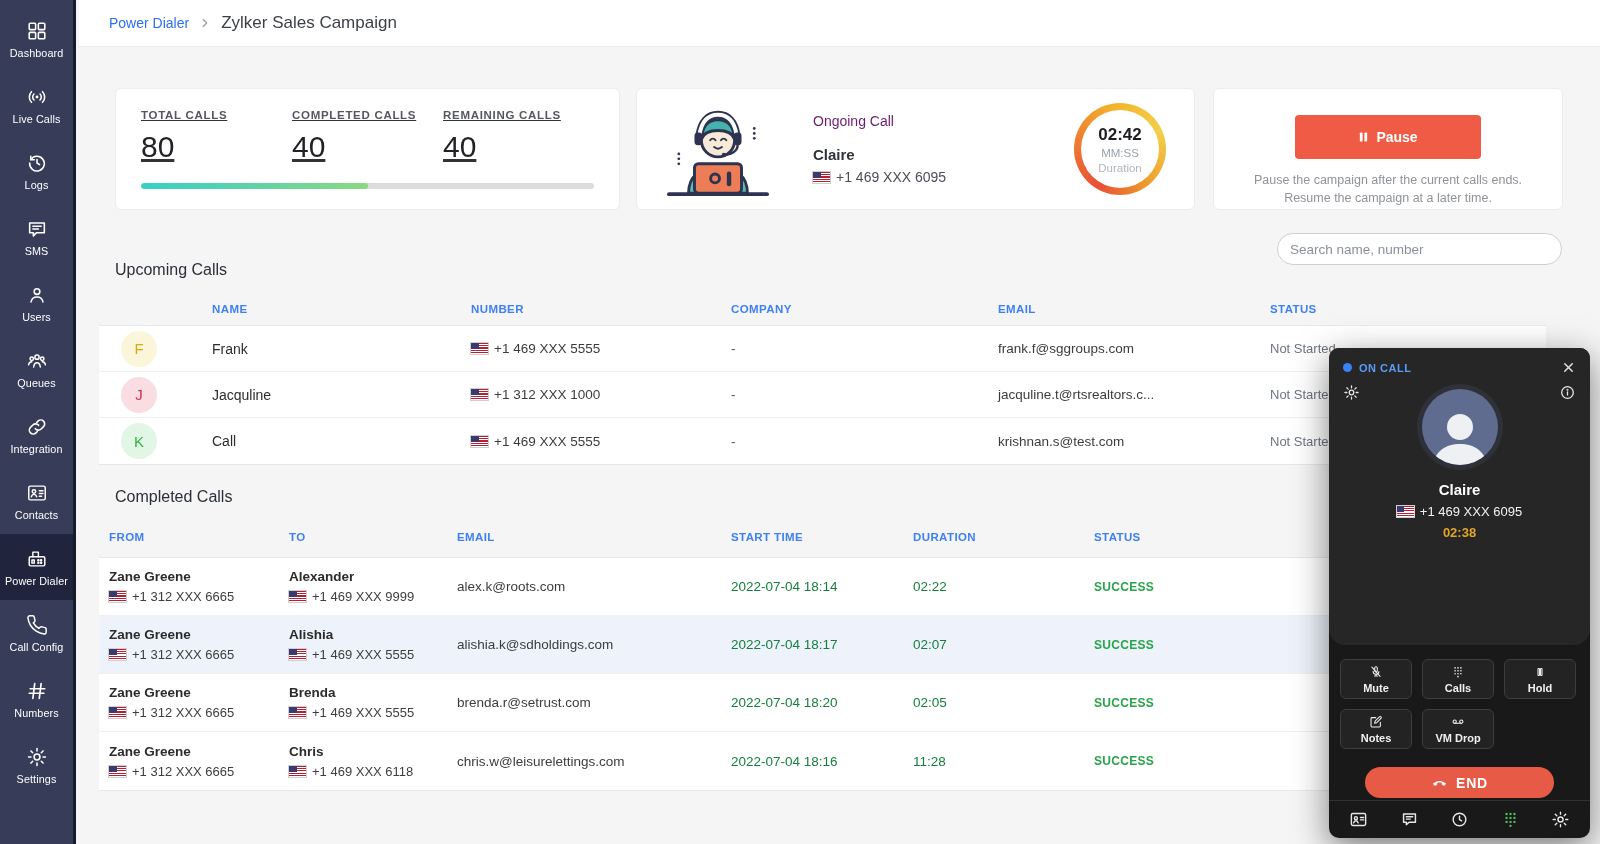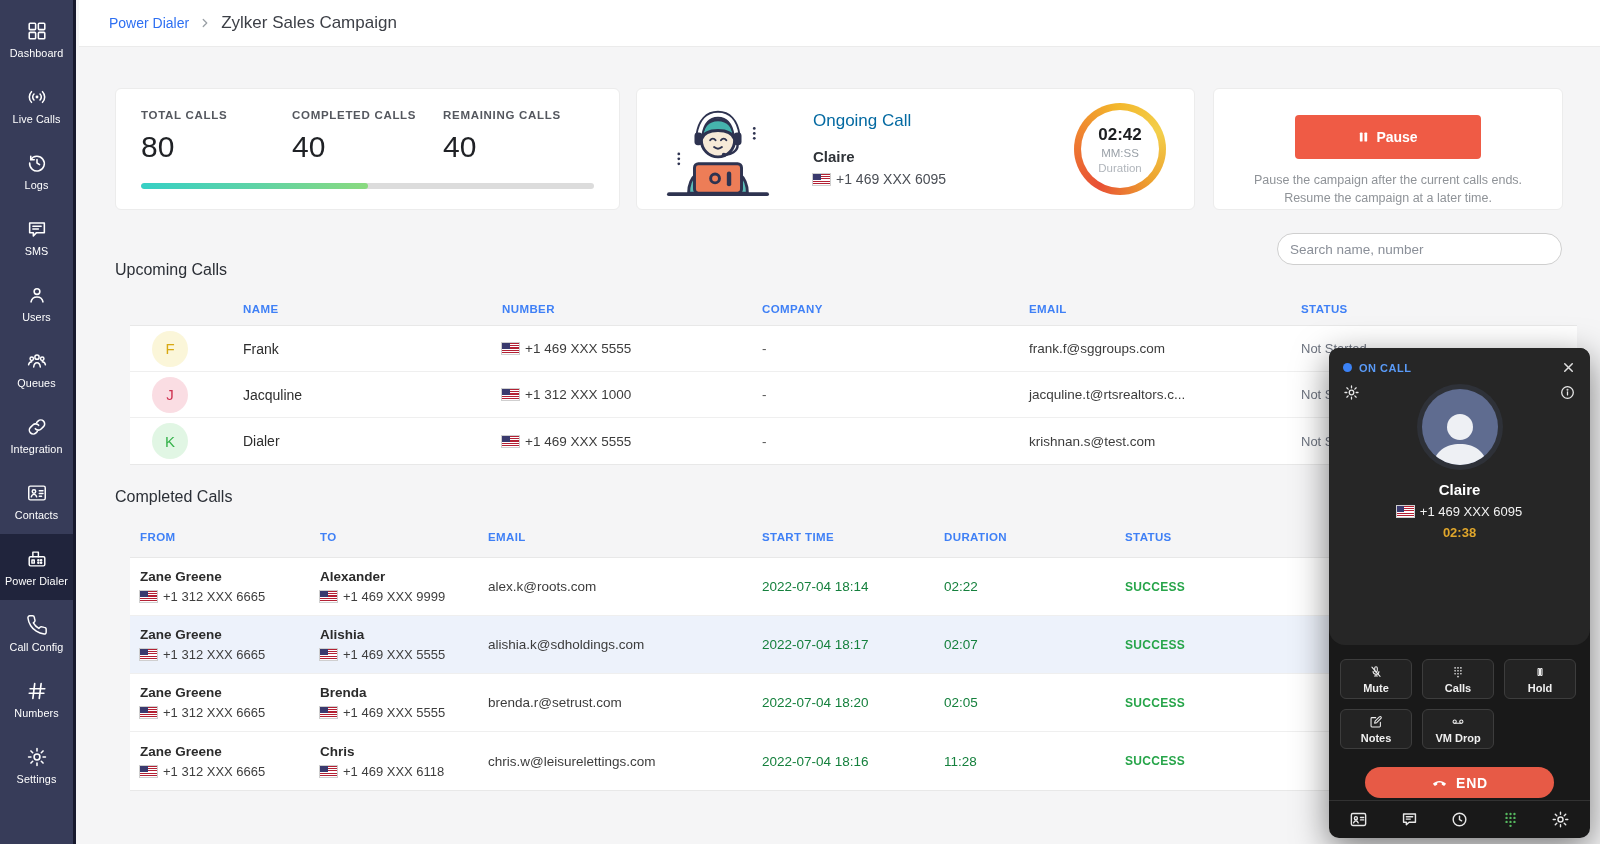--- a/index.html
+++ b/index.html
@@ -34,36 +34,36 @@
   }
   .crumb-link { color:#2d6ff2; font-size:14px; cursor:pointer; }
   .crumb-chev { width:14px; height:14px; color:#9aa0a6; }
   .crumb-current { color:#3c3f46; font-size:17px; }
 
   
   .card {
     position:absolute; top:88px; height:122px; background:#fff;
     border:1px solid #ececec; border-radius:6px;
   }
-  .card-stats { left:115px; width:505px; padding:20px 25px 0; }
+  .card-stats { left:115px; width:505px; padding:20px 25px 0;text-decoration:underline; }
   .stats-cols { display:flex; }
   .stat-col { width:158px; }
   .stat-label { font-size:11.5px; font-weight:bold; color:#54575e; letter-spacing:.7px; }
   .stat-value { font-size:30px; color:#1f2125; margin-top:9px; }
   .progress-track {
     position:absolute; left:25px; right:25px; bottom:20px; height:6px;
     background:#dcdcdc; border-radius:3px; overflow:hidden;
   }
   .progress-fill { height:100%; border-radius:3px;
     background:linear-gradient(90deg,#36d0c5,#5ed3a6,#8ada7f); }
 
   .card-ongoing { left:636px; width:559px; display:flex; align-items:center; padding:0 22px; }
   .agent-illu { width:118px; height:98px; flex:none; margin-top:6px; }
   .ongoing-text { flex:1; margin-left:36px; }
-  .ongoing-title { font-size:17px; color:#0369a1; }
+  .ongoing-title { font-size:14px; color:#701a75; }
   .ongoing-name { font-size:15px; font-weight:600; color:#2f3338; margin-top:17px; }
   .ongoing-number { display:flex; align-items:center; gap:6px; font-size:14px; color:#4a4e55; margin-top:6px; }
   .timer-ring {
     width:92px; height:92px; border-radius:50%; flex:none; margin-right:6px;
     background:conic-gradient(from 210deg,#e84f35,#ee7c31,#f3b62b,#f3cf4b,#eda12e,#e84f35);
     display:flex; align-items:center; justify-content:center;
   }
   .timer-inner {
     width:78px; height:78px; border-radius:50%; background:#fff;
     display:flex; flex-direction:column; align-items:center; justify-content:center;
@@ -88,21 +88,21 @@
     padding:0 12px; font-size:13.5px; font-family:inherit; color:#333;
   }
   .search-input::placeholder { color:#8a8f98; }
 
   
   .section-title { position:absolute; left:115px; font-size:16px; font-weight:500; color:#2b2f36; }
   .title-upcoming { top:261px; }
   .title-completed { top:488px; }
 
   
-  .tbl { position:absolute; left:130px; width:1447px; }
+  .tbl { position:absolute; left:99px; width:1447px; }
   .tbl-upcoming { top:293px; }
   .tbl-completed { top:517px; }
   .thead { display:grid; align-items:center; color:#3f80f6; font-size:11.5px; font-weight:bold; letter-spacing:.4px; }
   .tbl-upcoming .thead { grid-template-columns:113px 259px 260px 267px 272px 1fr; height:32px; }
   .tbl-completed .thead { grid-template-columns:180px 168px 274px 182px 181px 1fr; height:40px; padding-left:10px; }
   .tbody { background:#fff; border-top:1px solid #e8e8e8; border-bottom:1px solid #e8e8e8; }
   .trow { display:grid; align-items:center; border-bottom:1px solid #efefef; cursor:pointer; }
   .trow:last-child { border-bottom:none; }
   .tbl-upcoming .trow { grid-template-columns:113px 259px 260px 267px 272px 1fr; height:46px; }
   .tbl-completed .trow { grid-template-columns:180px 168px 274px 182px 181px 1fr; height:58px; padding-left:10px; }
@@ -398,21 +398,21 @@
           <span>+1 312 XXX 1000</span>
         </div>
       <div class="cell-company">-</div>
       <div class="cell-email">jacquline.t@rtsrealtors.c...</div>
       <div class="cell-status">Not Started</div>
     </div>
     <div class="trow">
       <div>
           <div class="avatar" style="background-color: rgb(225, 246, 228); color: rgb(53, 178, 74);">K</div>
         </div>
-      <div class="cell-name">Dialer</div>
+      <div class="cell-name">Call</div>
       <div class="cell-number">
           <span class="flag"></span>
           <span>+1 469 XXX 5555</span>
         </div>
       <div class="cell-company">-</div>
       <div class="cell-email">krishnan.s@test.com</div>
       <div class="cell-status">Not Started</div>
     </div>
   </div>
 </div>

